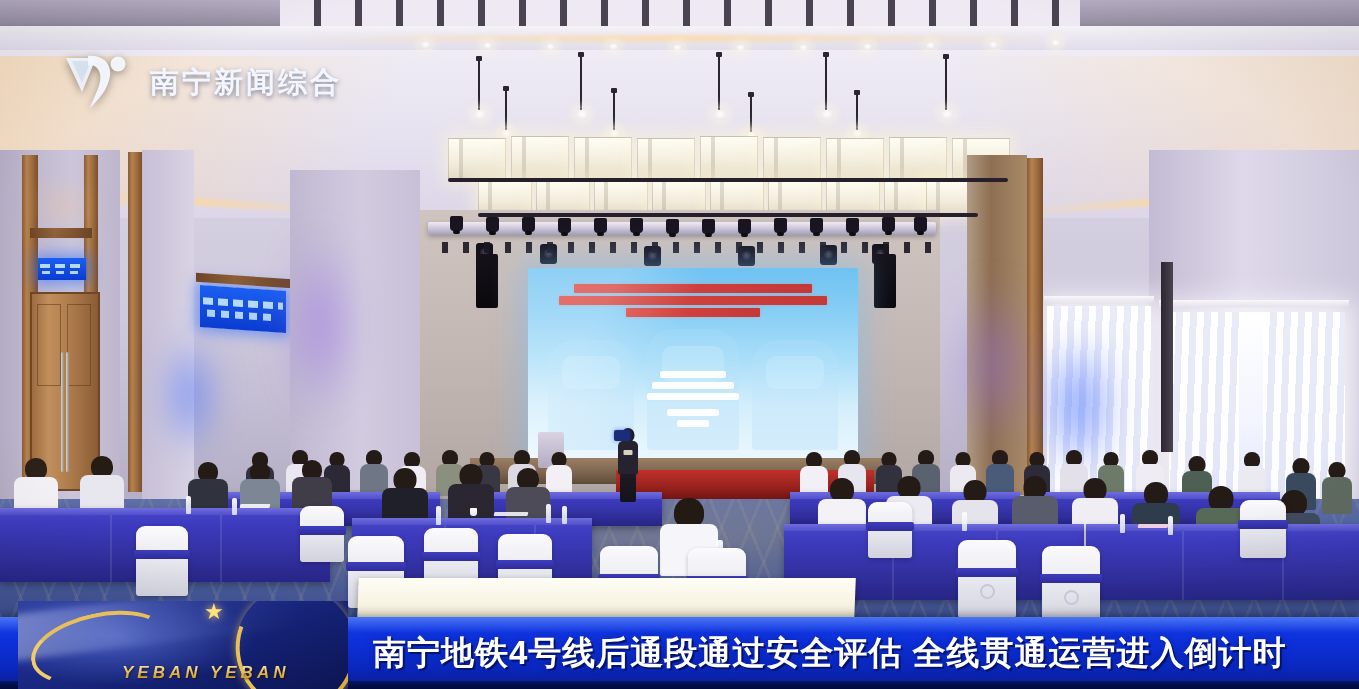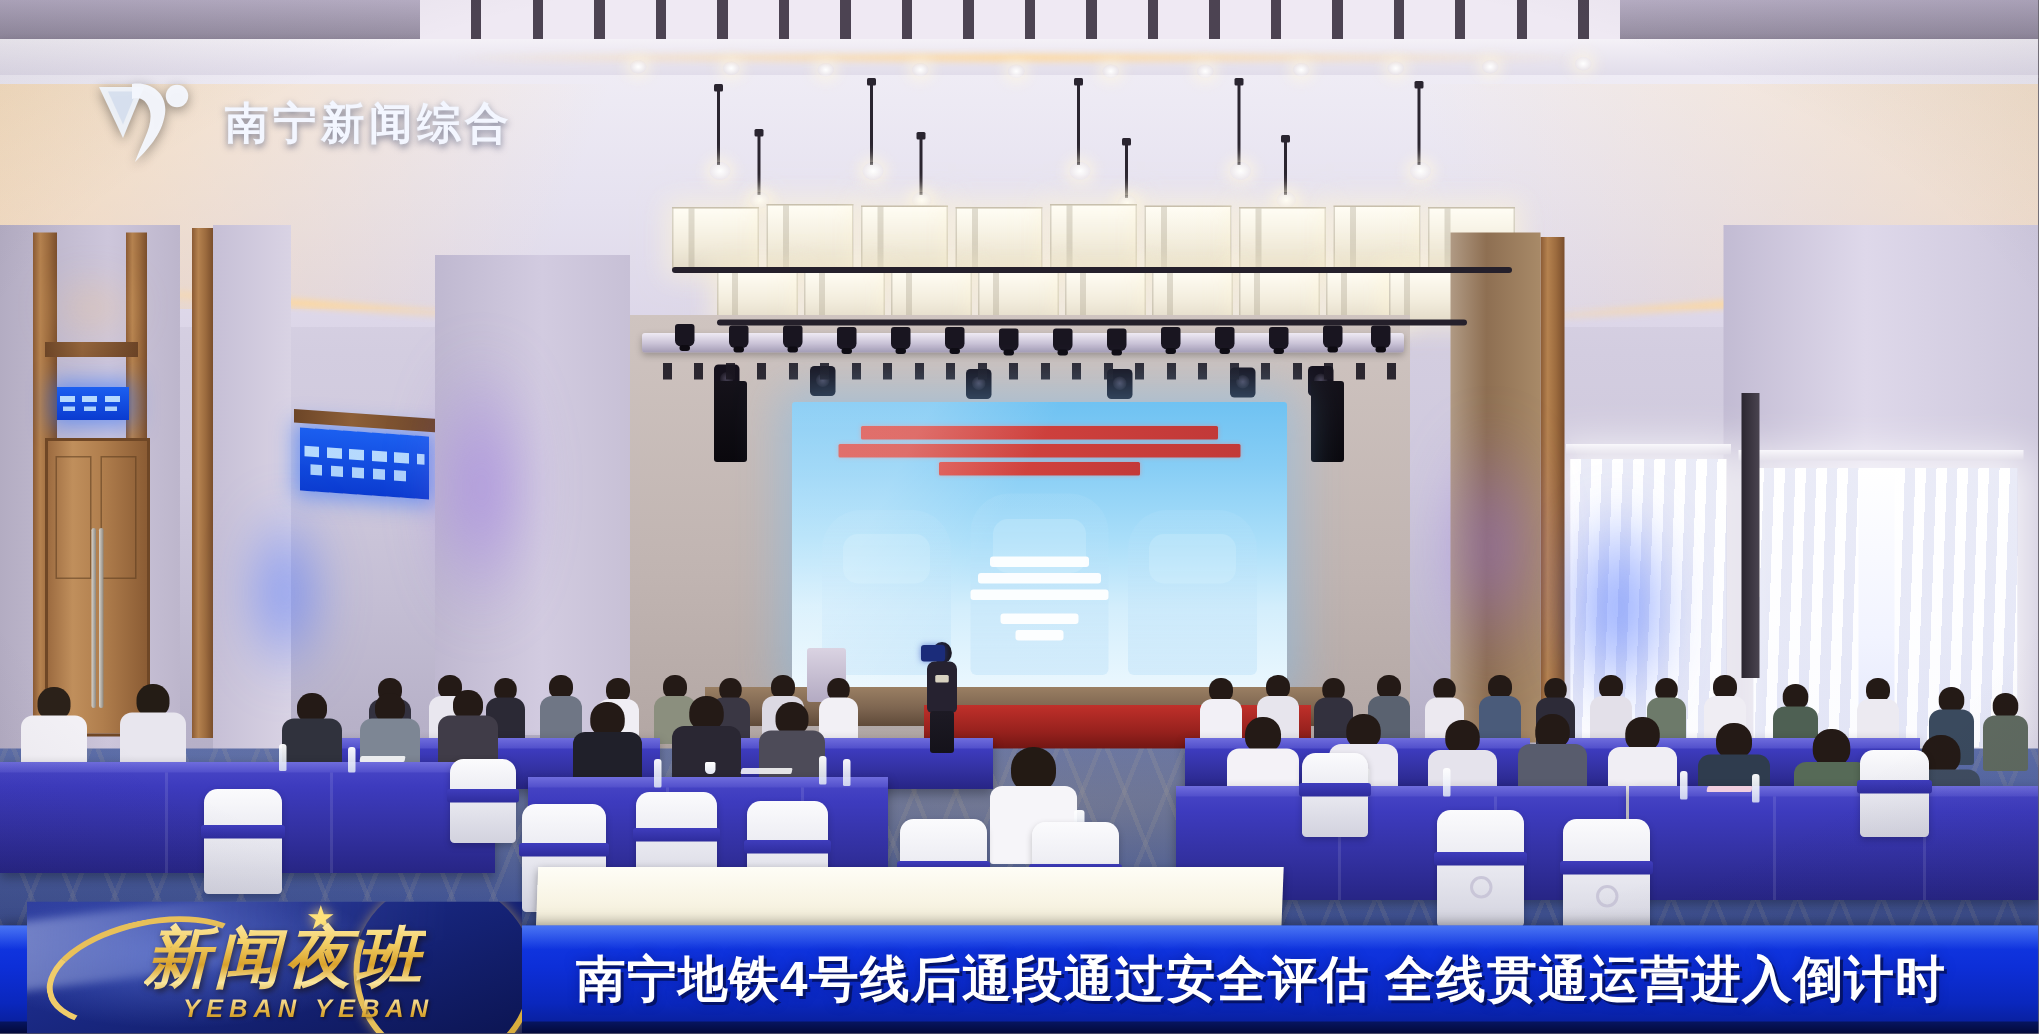--- a/index.html
+++ b/index.html
@@ -171,21 +171,21 @@
 
   
   .banner{position:absolute;left:0;bottom:0;width:100%;height:72px;
     background:linear-gradient(180deg,#123ae6 0%,#0d2fd8 38%,#0a27bd 72%,#081c8e 100%);
     box-shadow:0 -2px 8px rgba(0,0,0,.35);}
   .banner::after{content:"";position:absolute;left:0;right:0;bottom:0;height:8px;
     background:linear-gradient(180deg,#061560,#03093a);}
   .banner-top-sheen{position:absolute;left:0;right:0;top:0;height:16px;
     background:linear-gradient(180deg,rgba(120,165,255,.55),rgba(120,165,255,0));}
 
-  .headline-text{position:absolute;left:384px;bottom:13px;white-space:nowrap;
+  .headline-text{position:absolute;left:373px;bottom:13px;white-space:nowrap;
     font-size:33px;font-weight:700;color:#ffffff;letter-spacing:1px;
     font-family:"Liberation Sans","DejaVu Sans",sans-serif;
     text-shadow:2px 2px 0 rgba(4,16,92,.85),0 0 7px rgba(0,20,120,.5);}
 
   
   .byline{position:absolute;left:358px;top:578px;width:497px;height:42px;
     background:linear-gradient(180deg,#fefdf6 0%,#f8f4e4 55%,#eee8d2 100%);
     transform:skewX(-2.2deg);box-shadow:0 2px 6px rgba(0,0,0,.35);}
   .byline-text{position:absolute;left:376px;top:582px;height:36px;display:flex;align-items:center;
     font-size:25px;font-weight:700;color:#e2100e;letter-spacing:1px;white-space:nowrap;
@@ -707,19 +707,18 @@
   <div class="banner">
     <div class="banner-top-sheen"></div>
   </div>
 
   <div class="proglogo">
     <div class="bg"></div>
     <div class="streak"></div>
     <div class="arc"></div>
     <div class="swoosh"></div>
     <div class="prog-star">★</div>
-    <div class="prog-cn">新闻夜班</div>
     <div class="prog-en">YEBAN YEBAN</div>
   </div>
 
   <div class="headline-text">南宁地铁4号线后通段通过安全评估  全线贯通运营进入倒计时</div>
 
 </div>
 
 </body></html>

